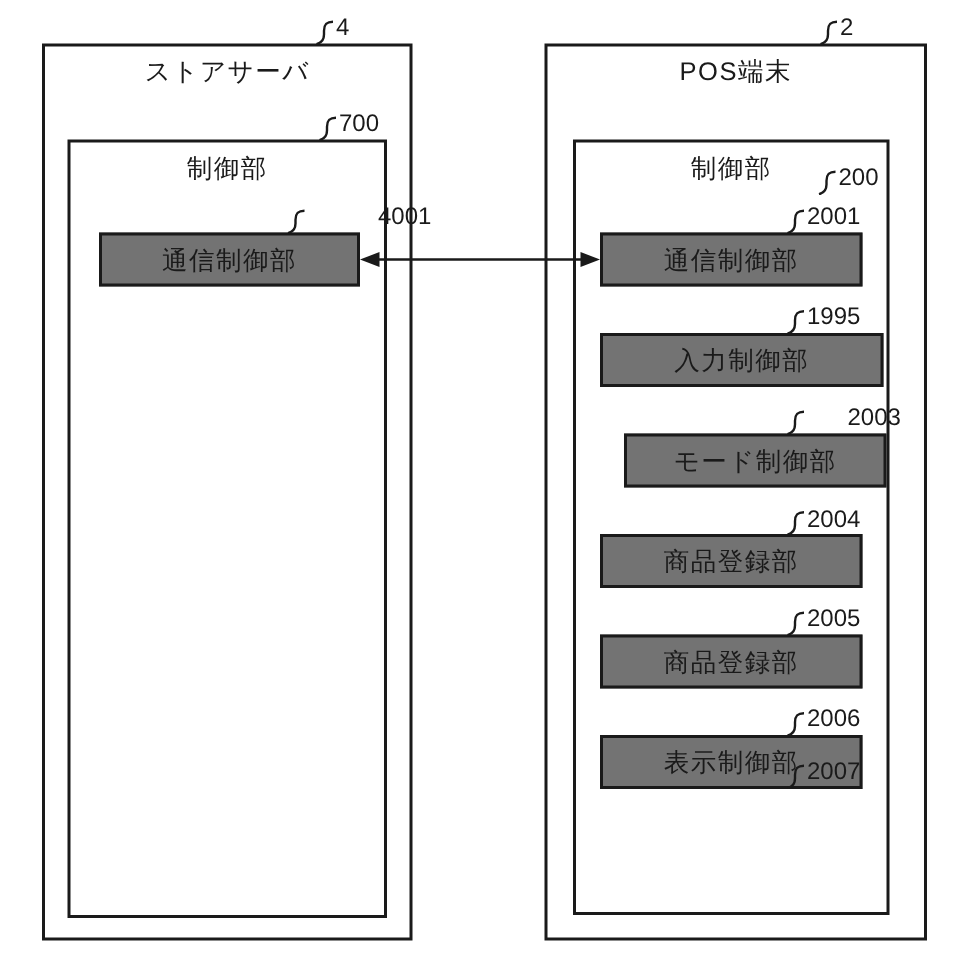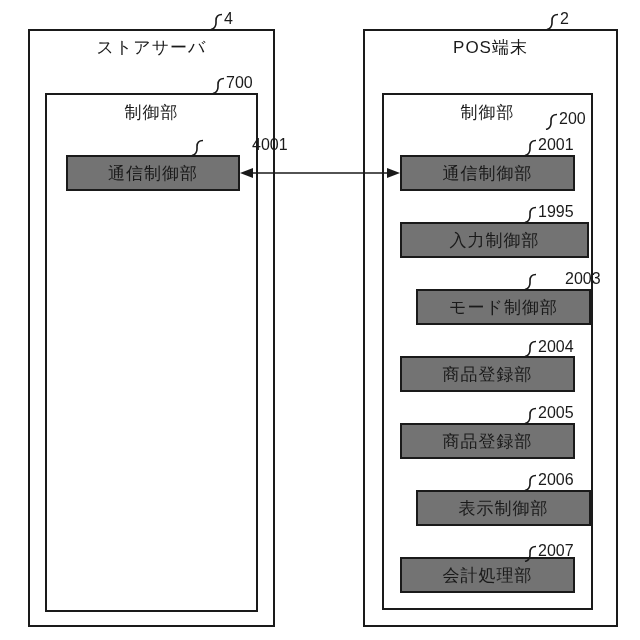--- a/index.html
+++ b/index.html
@@ -132,30 +132,29 @@
   </div>
 
   <div class="module" style="left:400px; top:423px; width:175px; height:36px;">商品登録部</div>
   <div class="ref" style="left:524px; top:404px;justify-content:flex-end;">
     <svg width="13" height="17" viewBox="0 0 13 17">
       <path d="M12 1.5 C7 1.5 6 4 6 7.5 L6 10 C6 13.5 4.5 15.5 1 16.5" fill="none" stroke="#1a1a1a" stroke-width="1.6"></path>
     </svg>
     <span>2005</span>
   </div>
 
-  <div class="module" style="left:400px; top:490px; width:175px; height:36px;margin-left:16px;">表示制御部</div>
+  <div class="module" style="left:400px; top:490px; width:175px; height:36px;">表示制御部</div>
   <div class="ref" style="left:524px; top:471px;">
     <svg width="13" height="17" viewBox="0 0 13 17">
       <path d="M12 1.5 C7 1.5 6 4 6 7.5 L6 10 C6 13.5 4.5 15.5 1 16.5" fill="none" stroke="#1a1a1a" stroke-width="1.6"></path>
     </svg>
     <span>2006</span>
   </div>
 
-  <div class="module" style="left:400px; top:557px; width:175px; height:36px;">会計処理部</div>
-  <div class="ref" style="left:524px; top:542px;">
+  <div class="ref" style="left:524px; top:506px;">
     <svg width="13" height="17" viewBox="0 0 13 17">
       <path d="M12 1.5 C7 1.5 6 4 6 7.5 L6 10 C6 13.5 4.5 15.5 1 16.5" fill="none" stroke="#1a1a1a" stroke-width="1.6"></path>
     </svg>
     <span>2007</span>
   </div>
 
   <svg class="connector" style="left:236px; top:164px;" width="168" height="18" viewBox="0 0 168 18">
     <line x1="13" y1="9" x2="155" y2="9" stroke="#1a1a1a" stroke-width="1.7"></line>
     <polygon points="4,9 17,4 17,14" fill="#1a1a1a"></polygon>
     <polygon points="164,9 151,4 151,14" fill="#1a1a1a"></polygon>

